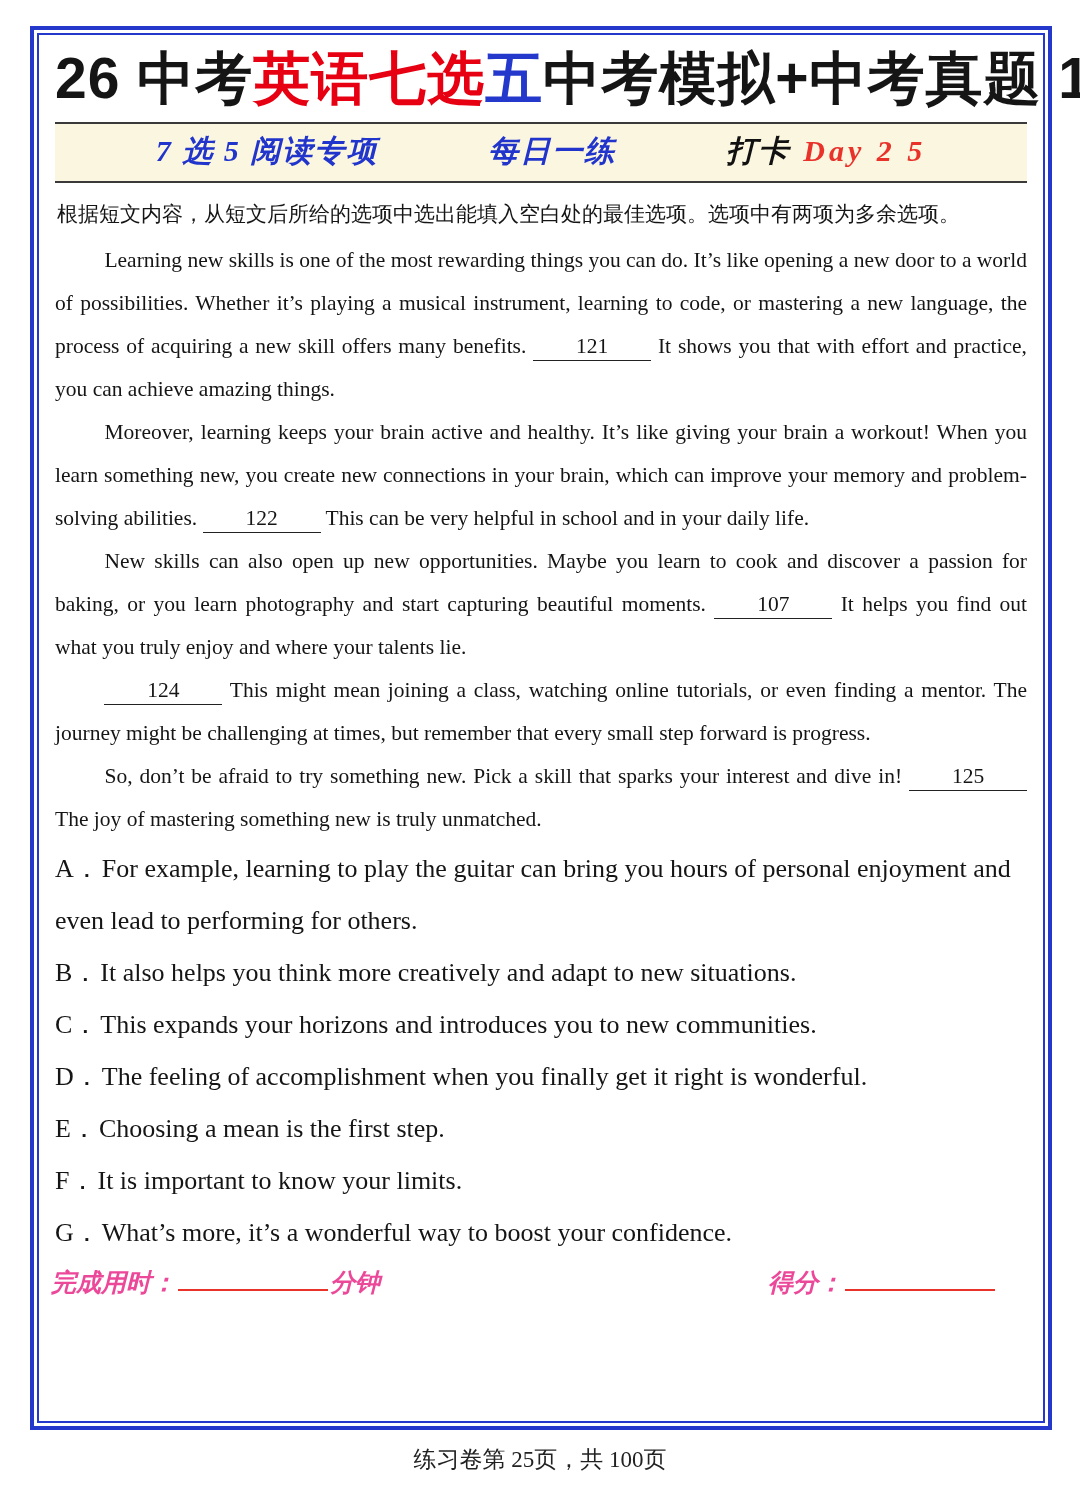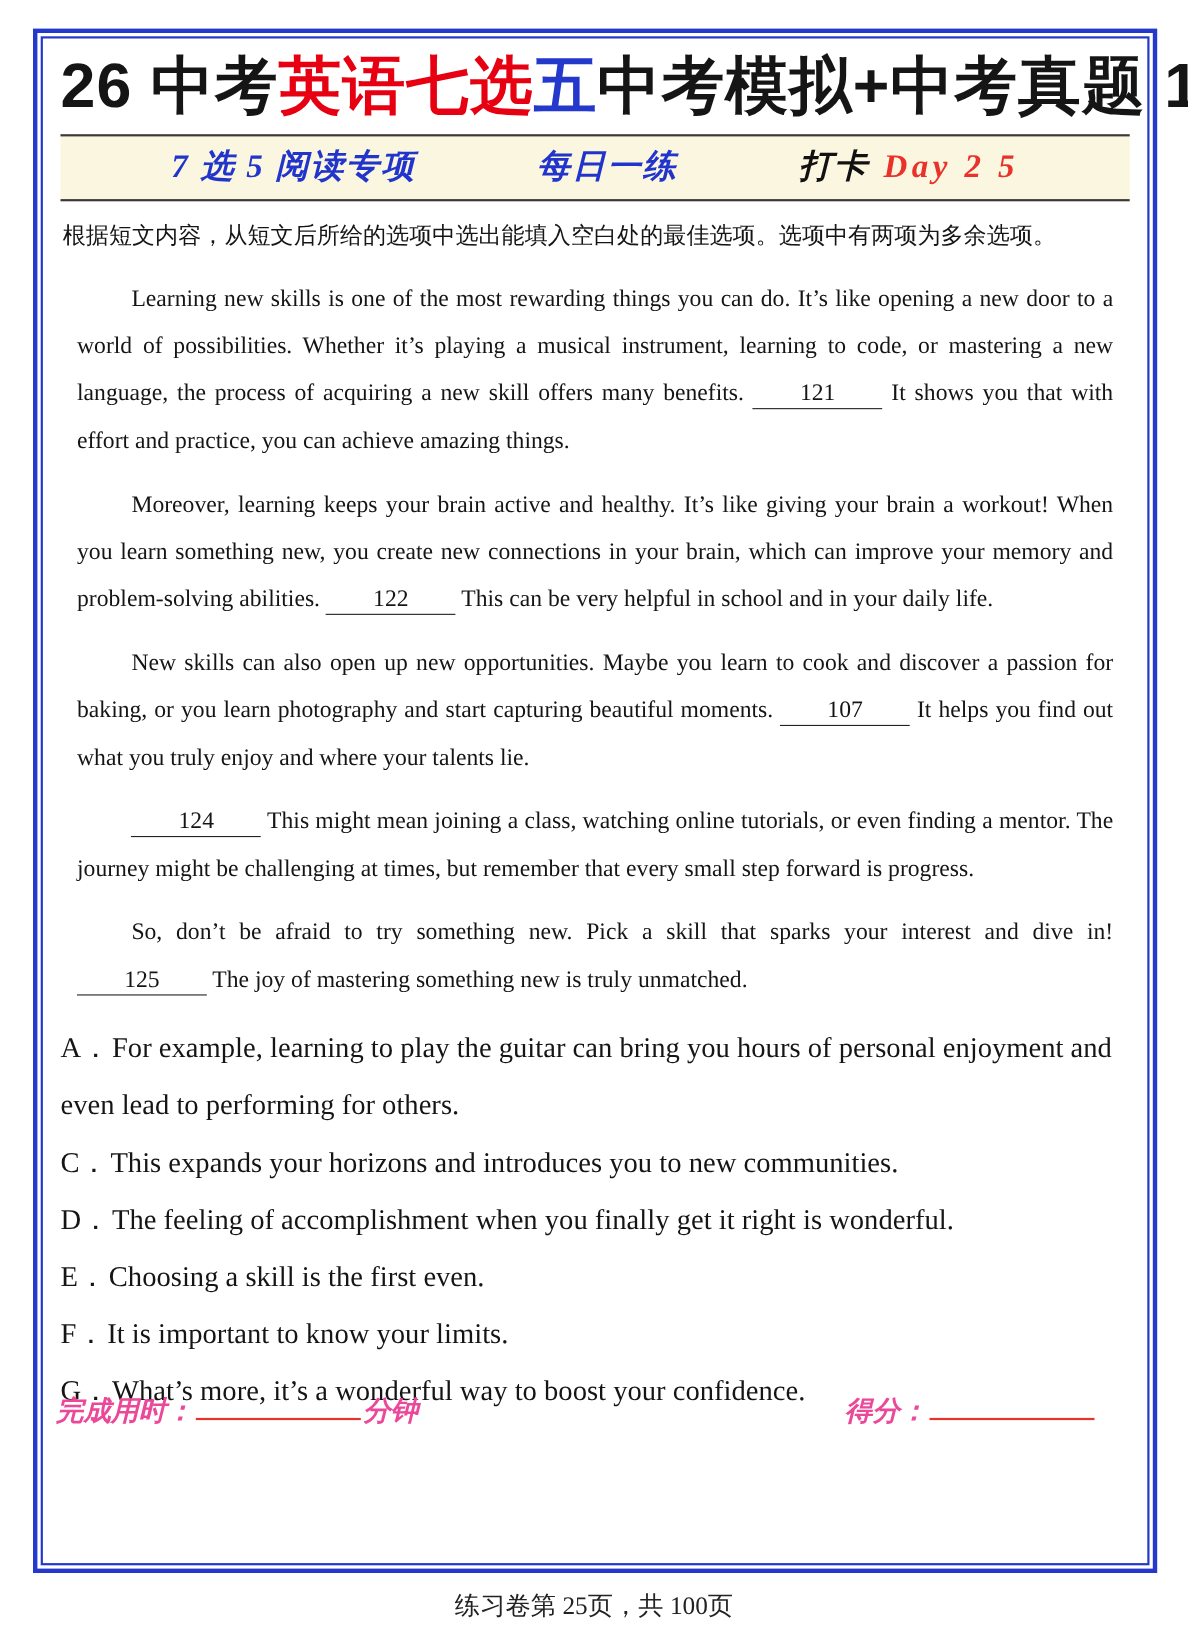--- a/index.html
+++ b/index.html
@@ -29,21 +29,21 @@
     font-style:italic; font-weight:bold; font-size:30px; letter-spacing:2px;
   }
   .banner .blue { color:#2135cc; }
   .banner .dark { color:#111111; }
   .banner .day  { color:#e8322a; margin-left:13px; letter-spacing:4px; }
 
   .instruction { font-size:21px; line-height:1.9; margin:12px 2px 4px 2px; }
 
   .para {
     font-size:21.5px; line-height:2.0; text-align:justify;
-    text-indent:2.3em; margin:15px;
+    text-indent:2.3em; margin:0;
   }
   .blank {
     display:inline-block; min-width:118px; padding:0 6px; text-indent:0;
     text-align:center; border-bottom:1.5px solid #222222; line-height:1.2;
   }
 
   .options { margin-top:2px; }
   .option { font-size:26px; line-height:2.0; text-align:left; margin:0; }
   .option .opt-label { margin-right:2px; }
 
@@ -82,23 +82,24 @@
     <div id="passage">
         <p class="para">Learning new skills is one of the most rewarding things you can do. It’s like opening a new door to a world of possibilities. Whether it’s playing a musical instrument, learning to code, or mastering a new language, the process of acquiring a new skill offers many benefits. <span class="blank">121</span> It shows you that with effort and practice, you can achieve amazing things.</p>
         <p class="para">Moreover, learning keeps your brain active and healthy. It’s like giving your brain a workout! When you learn something new, you create new connections in your brain, which can improve your memory and problem-solving abilities. <span class="blank">122</span> This can be very helpful in school and in your daily life.</p>
         <p class="para">New skills can also open up new opportunities. Maybe you learn to cook and discover a passion for baking, or you learn photography and start capturing beautiful moments. <span class="blank">107</span> It helps you find out what you truly enjoy and where your talents lie.</p>
         <p class="para"><span class="blank">124</span> This might mean joining a class, watching online tutorials, or even finding a mentor. The journey might be challenging at times, but remember that every small step forward is progress.</p>
         <p class="para">So, don’t be afraid to try something new. Pick a skill that sparks your interest and dive in! <span class="blank">125</span> The joy of mastering something new is truly unmatched.</p>
       </div>
 
     <div id="options" class="options">
         <p class="option"><span class="opt-label">A．</span><span>For example, learning to play the guitar can bring you hours of personal enjoyment and even lead to performing for others.</span></p>
+        <p class="option"><span class="opt-label">B．</span><span>It also helps you think more creatively and adapt to new situations.</span></p>
         <p class="option"><span class="opt-label">C．</span><span>This expands your horizons and introduces you to new communities.</span></p>
         <p class="option"><span class="opt-label">D．</span><span>The feeling of accomplishment when you finally get it right is wonderful.</span></p>
-        <p class="option"><span class="opt-label">E．</span><span>Choosing a skill is the first even.</span></p>
+        <p class="option"><span class="opt-label">E．</span><span>Choosing a mean is the first step.</span></p>
         <p class="option"><span class="opt-label">F．</span><span>It is important to know your limits.</span></p>
         <p class="option"><span class="opt-label">G．</span><span>What’s more, it’s a wonderful way to boost your confidence.</span></p>
       </div>
 
     <div class="footer-fields">
       <span><span>完成用时：</span><span class="blank-line"></span><span>分钟</span></span>
       <span><span>得分：</span><span class="blank-line"></span></span>
     </div>
 
   </div>

